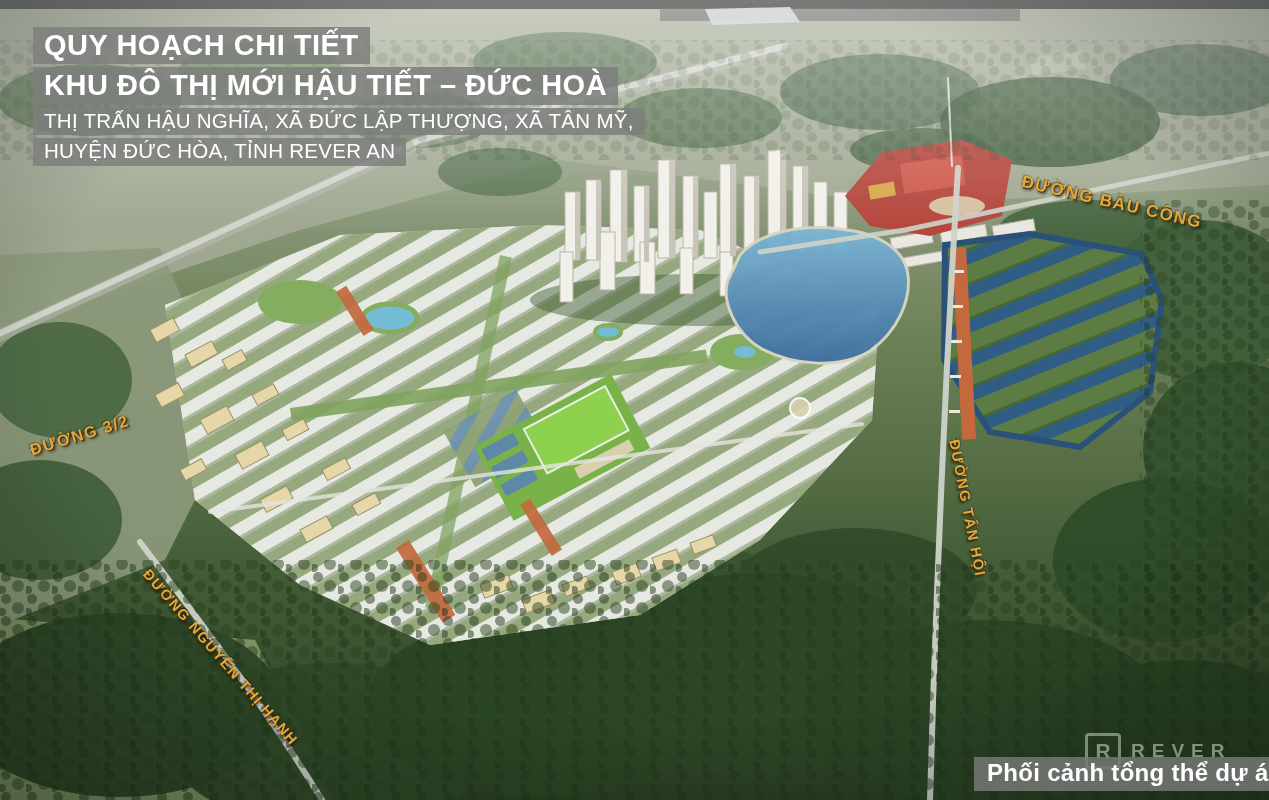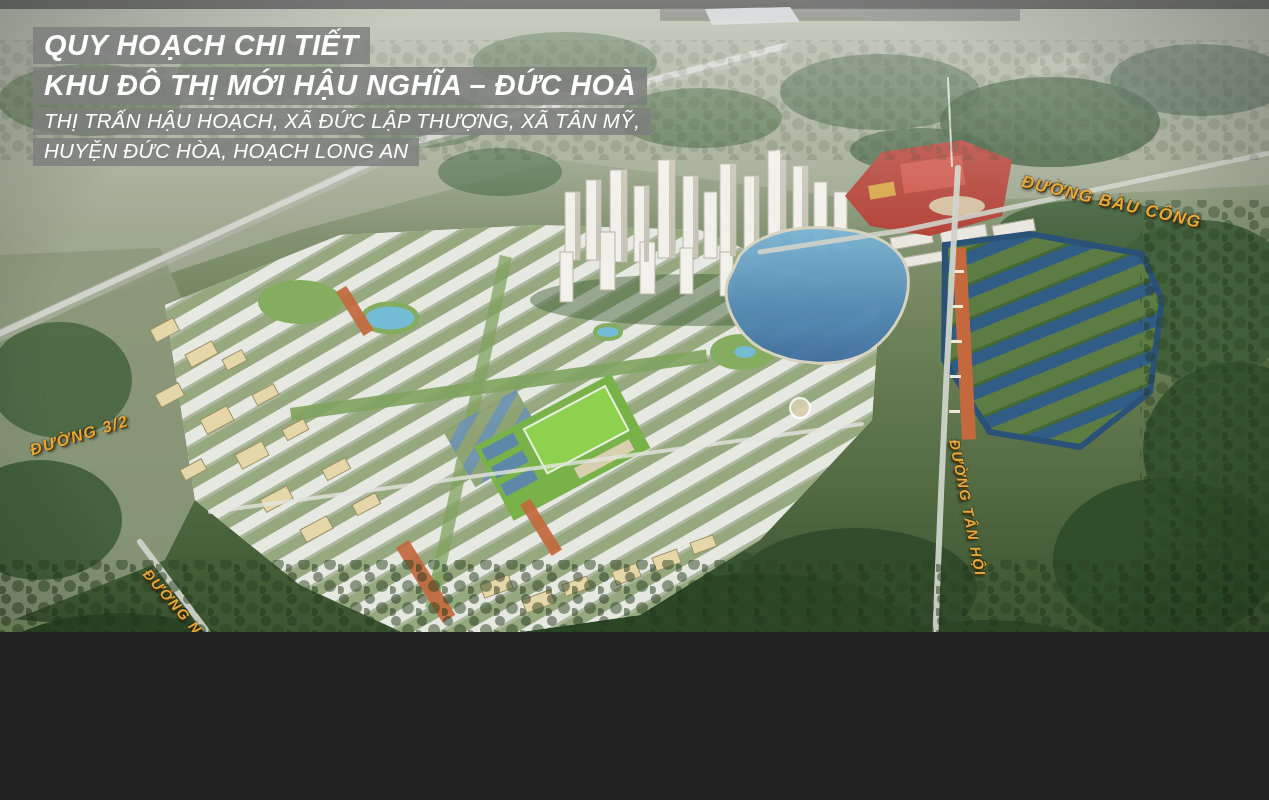--- a/index.html
+++ b/index.html
@@ -1,20 +1,19 @@
 <!DOCTYPE html>
 <html><head>
 <meta charset="utf-8">
 <style>
   html,body{margin:0;padding:0;background:#222;}
   .stage{
-    position:relative;width:1269px;height:632px;overflow:hidden;
+    position:relative;width:1269px;height:800px;overflow:hidden;
     font-family:"Liberation Sans", sans-serif;
     background:#55693f;
-    font-style:italic;
   }
   .stage svg{position:absolute;inset:0;display:block;}
 
   
   .title-block{position:absolute;left:33px;top:27px;z-index:5;}
   .title-bar{
     display:table;background:rgba(125,127,125,.85);color:#fff;
     padding:2px 11px 3px 11px;margin-bottom:3px;white-space:nowrap;
   }
   .title-bar.big{font-size:29px;font-weight:bold;line-height:1.12;letter-spacing:.5px;}
@@ -285,23 +284,23 @@
     <rect x="0" y="560" width="1269" height="240" fill="url(#forestDots)" opacity=".5"></rect>
     <rect x="1140" y="200" width="129" height="420" fill="url(#forestDots)" opacity=".4"></rect>
     <rect x="0" y="40" width="1269" height="120" fill="url(#forestDots)" opacity=".18"></rect>
 
     <rect x="0" y="0" width="1269" height="235" fill="url(#hazeG)"></rect>
     <rect width="1269" height="800" fill="url(#vignette)"></rect>
   </svg>
 
   <div class="title-block">
     <div class="title-bar big">QUY HOẠCH CHI TIẾT</div>
-    <div class="title-bar big">KHU ĐÔ THỊ MỚI HẬU NGHĨA – ĐỨC HOÀ</div>
-    <div class="title-bar small">THỊ TRẤN HẬU HOẠCH, XÃ ĐỨC LẬP THƯỢNG, XÃ TÂN MỸ,</div>
-    <div class="title-bar small">HUYỆN ĐỨC HÒA, HOẠCH LONG AN</div>
+    <div class="title-bar big">KHU ĐÔ THỊ MỚI HẬU TIẾT – ĐỨC HOÀ</div>
+    <div class="title-bar small">THỊ TRẤN HẬU NGHĨA, XÃ ĐỨC LẬP THƯỢNG, XÃ TÂN MỸ,</div>
+    <div class="title-bar small">HUYỆN ĐỨC HÒA, TỈNH REVER AN</div>
   </div>
 
   <div class="road-label lbl-bau-cong">ĐƯỜNG BÀU CÔNG</div>
   <div class="road-label lbl-32">ĐƯỜNG 3/2</div>
   <div class="road-label lbl-nth">ĐƯỜNG NGUYỄN THỊ HẠNH</div>
   <div class="road-label lbl-tan-hoi">ĐƯỜNG TÂN HỘI</div>
 
   <div class="watermark">
     <span class="logo-box">R</span>
     <span class="brand">REVER</span>

